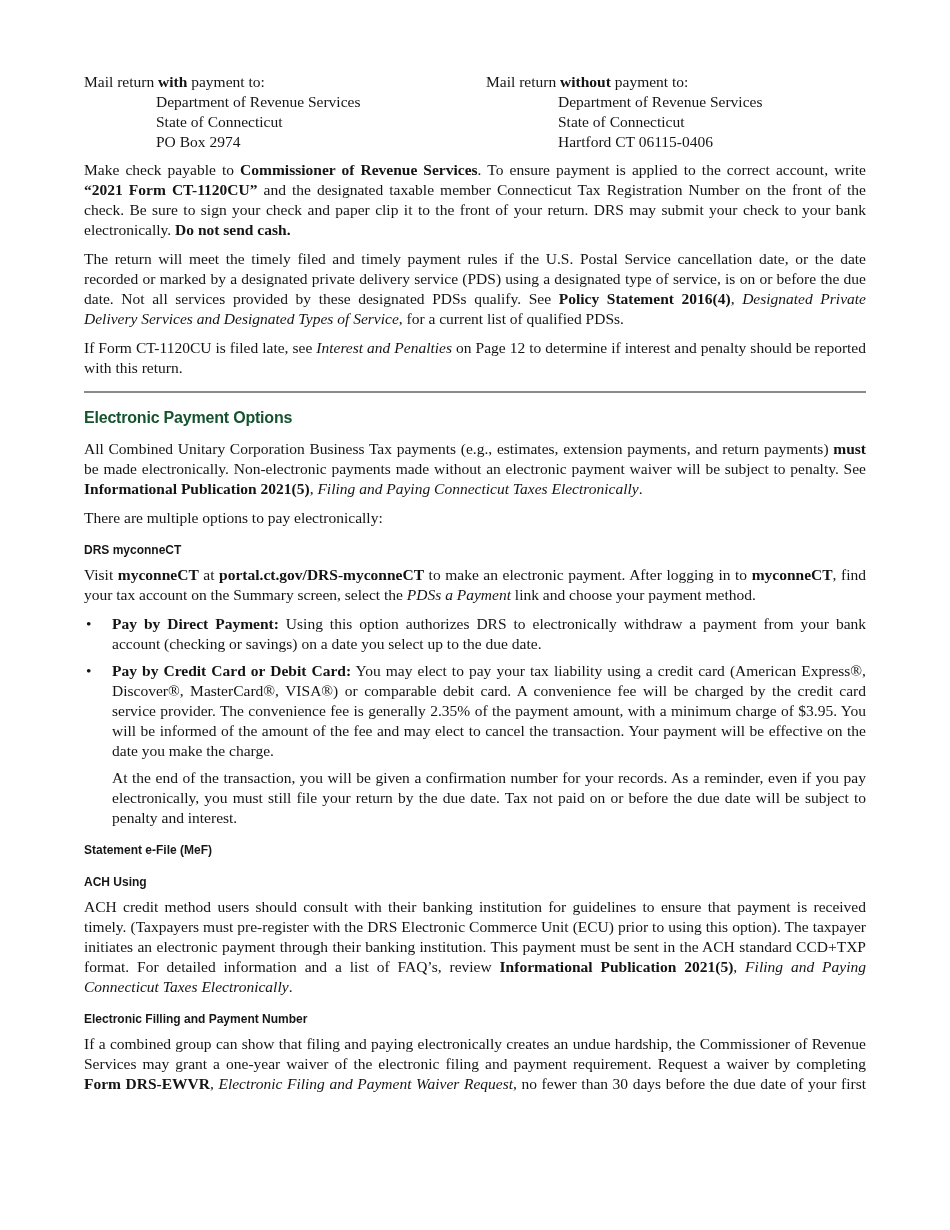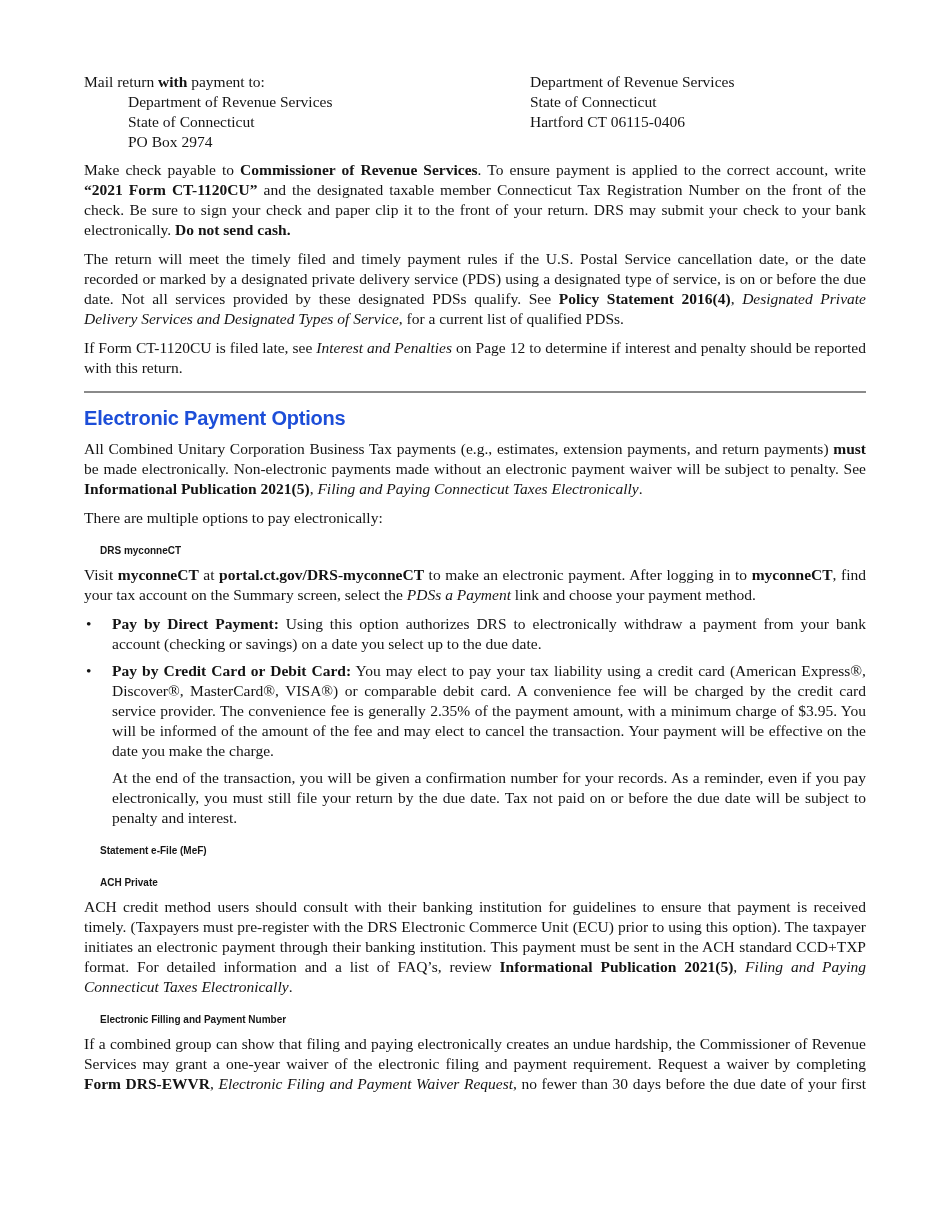--- a/index.html
+++ b/index.html
@@ -22,42 +22,42 @@
   }
   .b { font-weight: bold; }
   .i { font-style: italic; }
 
   .mail-grid {
     display: grid;
     grid-template-columns: 402px 1fr;
     margin: 0 0 8px 0;
   }
   .mail-head { margin: 0; }
-  .addr { margin-left: 44px; }
+  .addr { margin-left: 72px; }
 
   .content p {
     margin: 0 0 9px 0;
     text-align: justify;
   }
   .content p.indent {
     padding-left: 28px;
   }
   .content h1 {
     font-family: "Liberation Sans", sans-serif;
-    font-size: 20px;
+    font-size: 16px;
     line-height: 24px;
     margin: 0 0 9px 0;
-    color: #1d4ed8;
+    color: #14532d;
     letter-spacing: -0.2px;
   }
   .content h2 {
     font-family: "Liberation Sans", sans-serif;
-    font-size: 10px;
+    font-size: 12px;
     line-height: 19px;
-    margin: 13px 0 5px 16px;
+    margin: 13px 0 5px 0;
     color: #161616;
   }
   .content hr.rule {
     border: none;
     border-top: 2px solid #8a8a8a;
     margin: 13px 0 13px 0;
   }
   .content .bullet {
     position: relative;
     padding-left: 28px;
@@ -82,20 +82,21 @@
   <div class="mail-grid">
     <div>
       <div class="mail-head">Mail return <span class="b">with</span> payment to:</div>
       <div class="addr">
         <div>Department of Revenue Services</div>
         <div>State of Connecticut</div>
         <div>PO Box 2974</div>
       </div>
     </div>
     <div>
+      <div class="mail-head">Mail return <span class="b">without</span> payment to:</div>
       <div class="addr">
         <div>Department of Revenue Services</div>
         <div>State of Connecticut</div>
         <div>Hartford CT 06115-0406</div>
       </div>
     </div>
   </div>
 
   <div class="content">
       <p>Make check payable to <span class="b">Commissioner of Revenue Services</span>. To ensure payment is applied to the correct account, write <span class="b">“2021 Form CT-1120CU”</span> and the designated taxable member Connecticut Tax Registration Number on the front of the check. Be sure to sign your check and paper clip it to the front of your return. DRS may submit your check to your bank electronically. <span class="b">Do not send cash.</span></p>
@@ -104,21 +105,21 @@
       <hr class="rule">
       <h1>Electronic Payment Options</h1>
       <p>All Combined Unitary Corporation Business Tax payments (e.g., estimates, extension payments, and return payments) <span class="b">must</span> be made electronically. Non-electronic payments made without an electronic payment waiver will be subject to penalty. See <span class="b">Informational Publication 2021(5)</span>, <span class="i">Filing and Paying Connecticut Taxes Electronically</span>.</p>
       <p>There are multiple options to pay electronically:</p>
       <h2>DRS myconneCT</h2>
       <p>Visit <span class="b">myconneCT</span> at <span class="b">portal.ct.gov/DRS-myconneCT</span> to make an electronic payment. After logging in to <span class="b">myconneCT</span>, find your tax account on the Summary screen, select the <span class="i">PDSs a Payment</span> link and choose your payment method.</p>
       <div class="bullet"><span class="marker">•</span><span class="bullet-text"><span class="b">Pay by Direct Payment:</span> Using this option authorizes DRS to electronically withdraw a payment from your bank account (checking or savings) on a date you select up to the due date.</span></div>
       <div class="bullet"><span class="marker">•</span><span class="bullet-text"><span class="b">Pay by Credit Card or Debit Card:</span> You may elect to pay your tax liability using a credit card (American Express®, Discover®, MasterCard®, VISA®) or comparable debit card. A convenience fee will be charged by the credit card service provider. The convenience fee is generally 2.35% of the payment amount, with a minimum charge of $3.95. You will be informed of the amount of the fee and may elect to cancel the transaction. Your payment will be effective on the date you make the charge.</span></div>
       <p class="indent">At the end of the transaction, you will be given a confirmation number for your records. As a reminder, even if you pay electronically, you must still file your return by the due date. Tax not paid on or before the due date will be subject to penalty and interest.</p>
       <h2>Statement e-File (MeF)</h2>
-      <h2>ACH Private</h2>
+      <h2>ACH Using</h2>
       <p>ACH credit method users should consult with their banking institution for guidelines to ensure that payment is received timely. (Taxpayers must pre-register with the DRS Electronic Commerce Unit (ECU) prior to using this option). The taxpayer initiates an electronic payment through their banking institution. This payment must be sent in the ACH standard CCD+TXP format. For detailed information and a list of FAQ’s, review <span class="b">Informational Publication 2021(5)</span>, <span class="i">Filing and Paying Connecticut Taxes Electronically</span>.</p>
       <h2>Electronic Filling and Payment Number</h2>
       <p>If a combined group can show that filing and paying electronically creates an undue hardship, the Commissioner of Revenue Services may grant a one-year waiver of the electronic filing and payment requirement. Request a waiver by completing <span class="b">Form DRS-EWVR</span>, <span class="i">Electronic Filing and Payment Waiver Request</span>, no fewer than 30 days before the due date of your first electronic filing and payment. See <span class="b">Policy Statement 2020(2)</span>, <span class="i">Requests for Waiver of Electronic Filing and Electronic Payment Requirements</span>.</p>
     </div>
 
   <p class="footer">Page 10</p>
 
 </div>
 
 </body></html>

